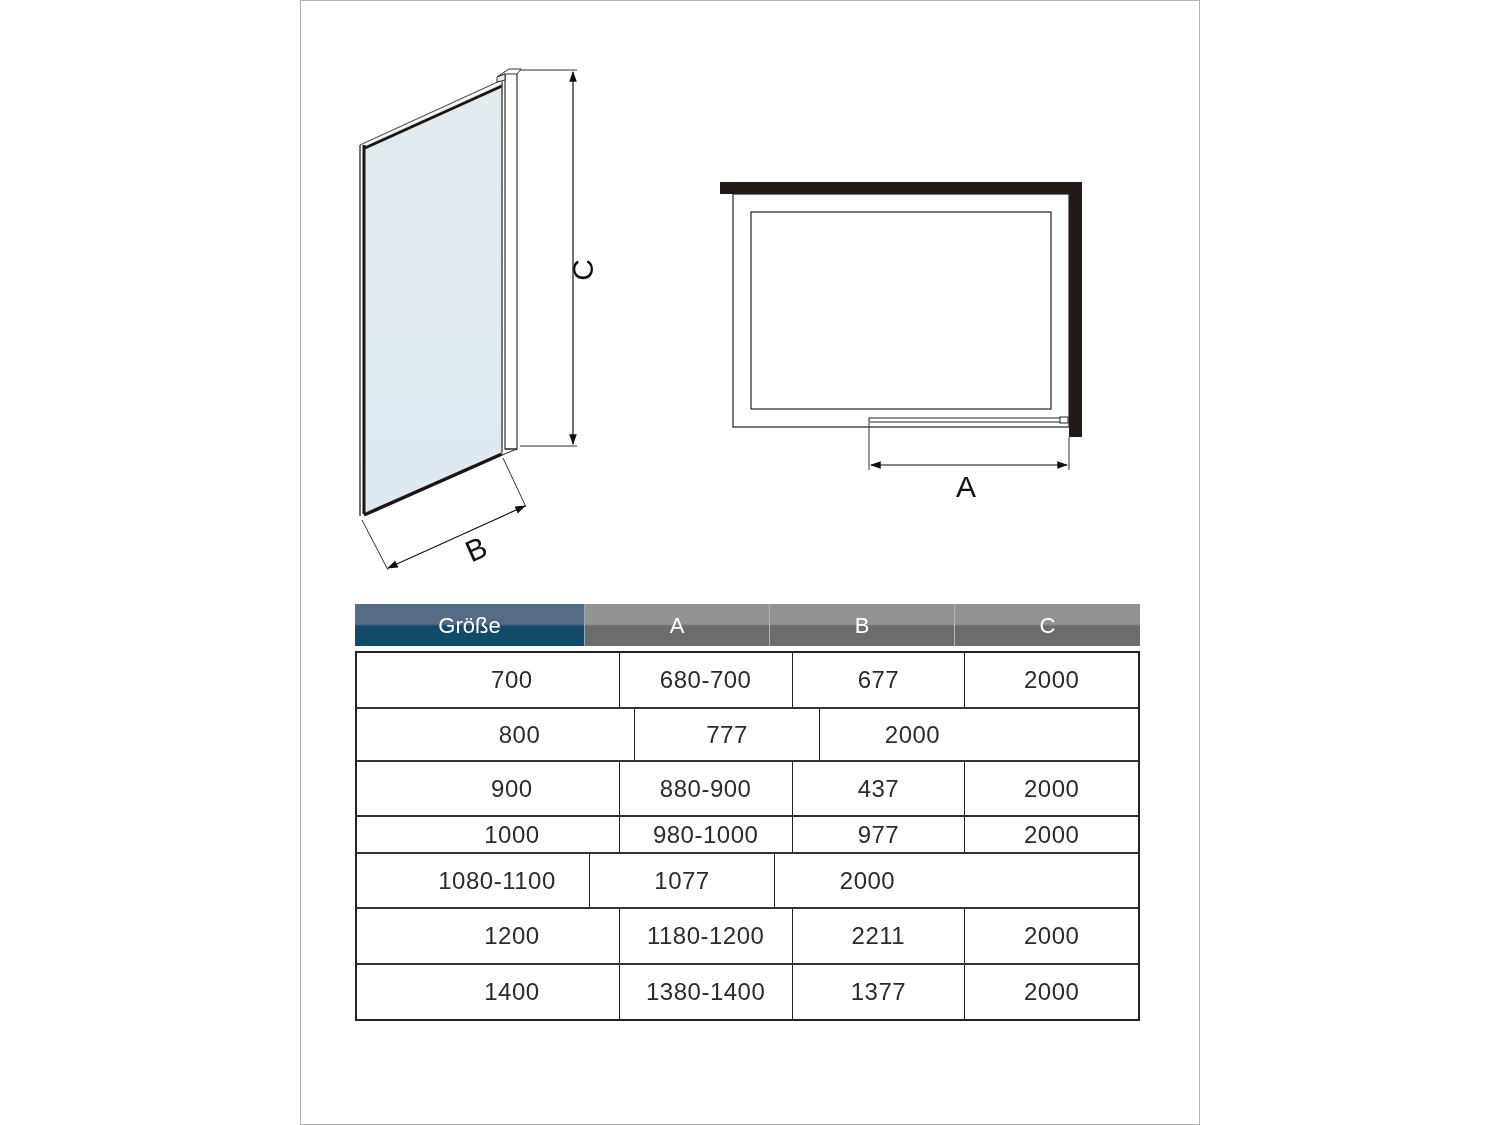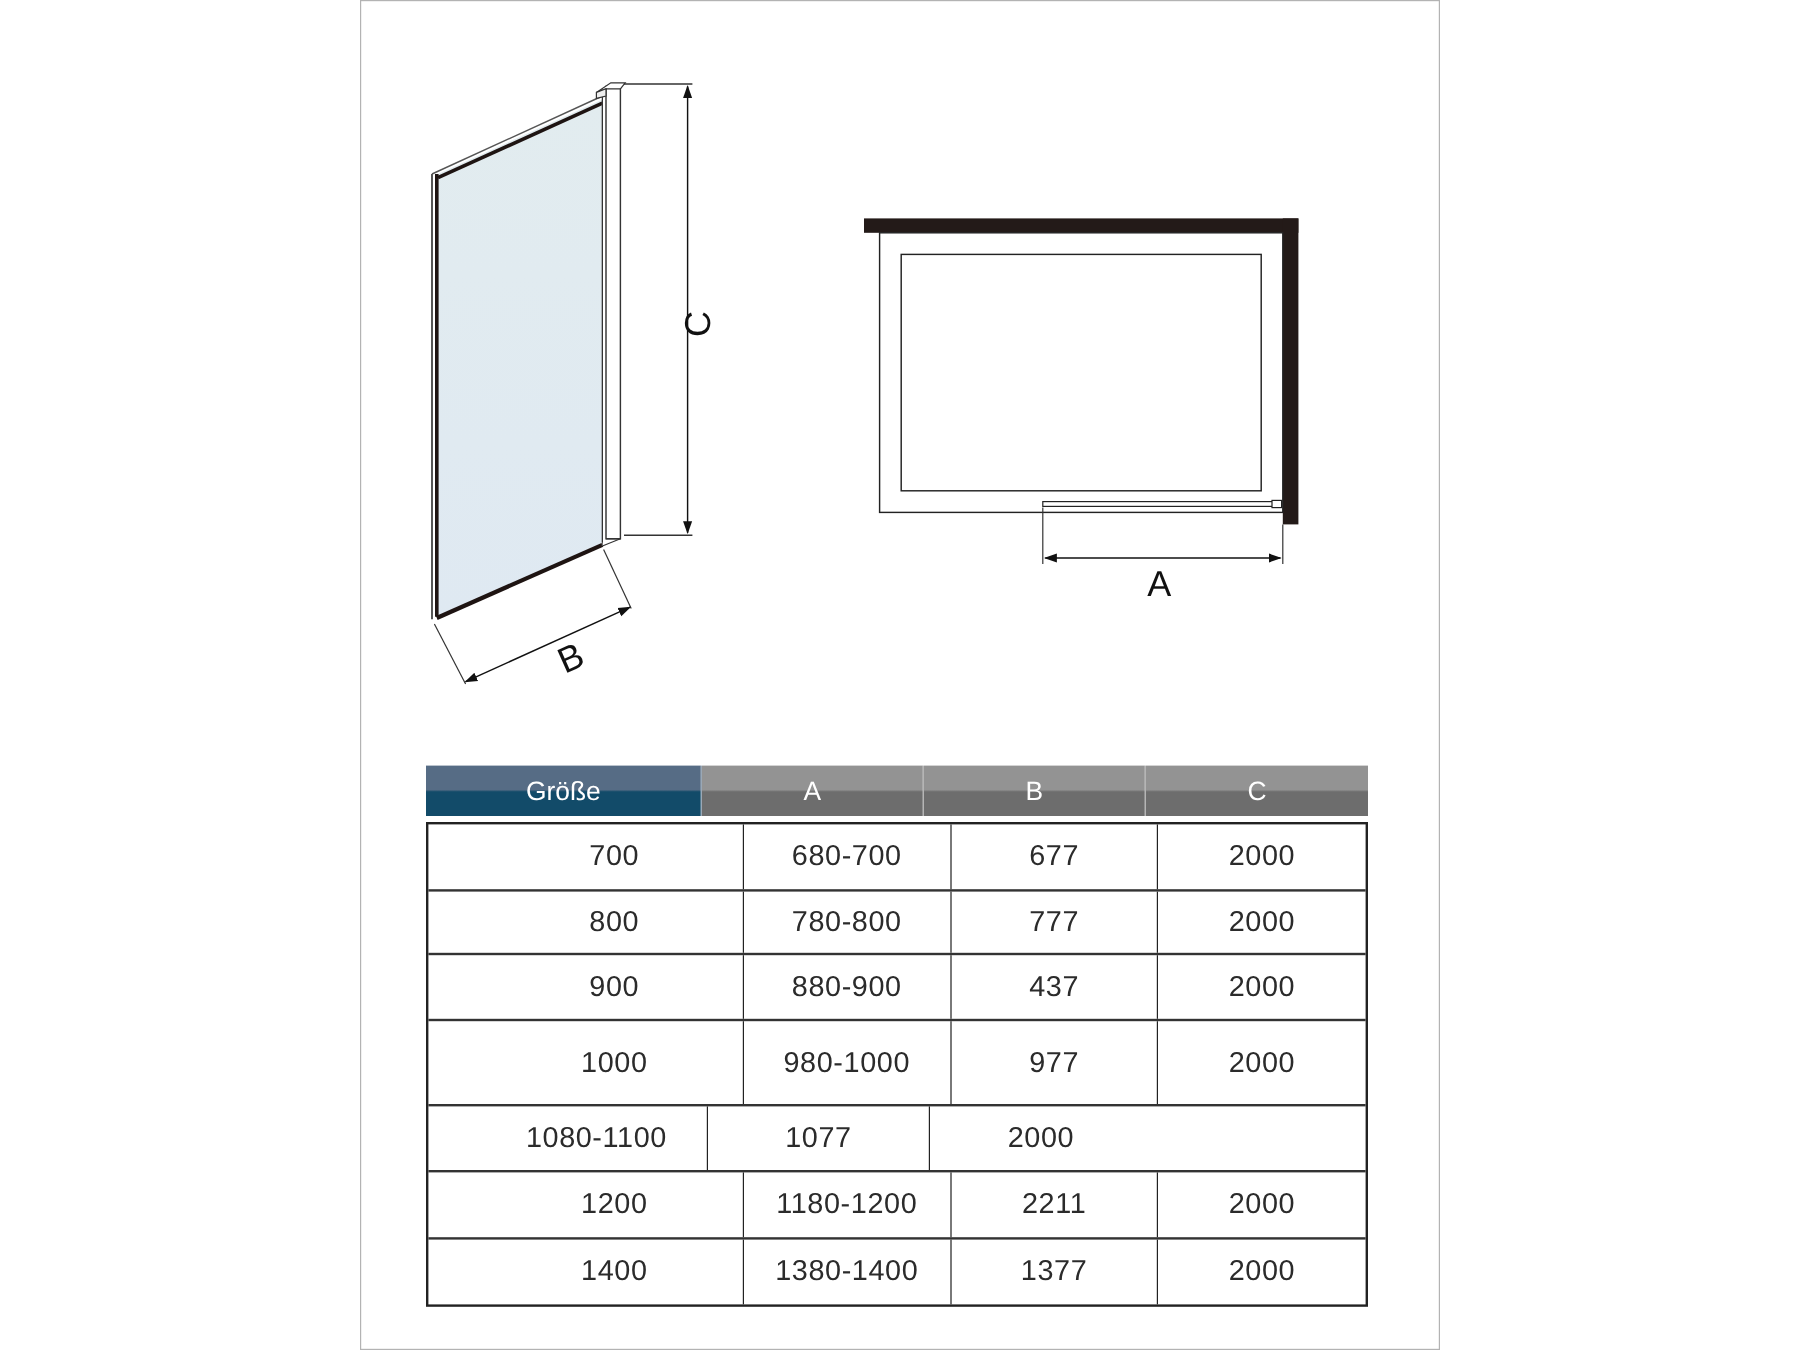--- a/index.html
+++ b/index.html
@@ -29,21 +29,21 @@
     }
     .dim-label {
       font-family: "Liberation Sans", "DejaVu Sans", sans-serif;
       font-size: 30px;
       fill: #111111;
     }
     
     .spec-table {
       position: absolute;
       left: 355px;
-      top: 638px;
+      top: 604px;
       width: 785px;
     }
     .hdr {
       display: flex;
       height: 42px;
     }
     .hdr-cell {
       position: relative;
       height: 42px;
       color: #ffffff;
@@ -177,31 +177,30 @@
   </div>
   <div class="body">
     <div class="row" style="height:56px">
       <div class="cell c0">700</div>
       <div class="cell c1">680-700</div>
       <div class="cell c2">677</div>
       <div class="cell c3">2000</div>
     </div>
     <div class="row" style="height:53px">
       <div class="cell c0">800</div>
-      <div class="cell c1">780-800</div>
       <div class="cell c2">777</div>
       <div class="cell c3">2000</div>
     </div>
     <div class="row" style="height:55px">
       <div class="cell c0">900</div>
       <div class="cell c1">880-900</div>
       <div class="cell c2">437</div>
       <div class="cell c3">2000</div>
     </div>
-    <div class="row" style="height:71px">
+    <div class="row" style="height:37px">
       <div class="cell c0">1000</div>
       <div class="cell c1">980-1000</div>
       <div class="cell c2">977</div>
       <div class="cell c3">2000</div>
     </div>
     <div class="row" style="height:55px">
       <div class="cell c1">1080-1100</div>
       <div class="cell c2">1077</div>
       <div class="cell c3">2000</div>
     </div>

